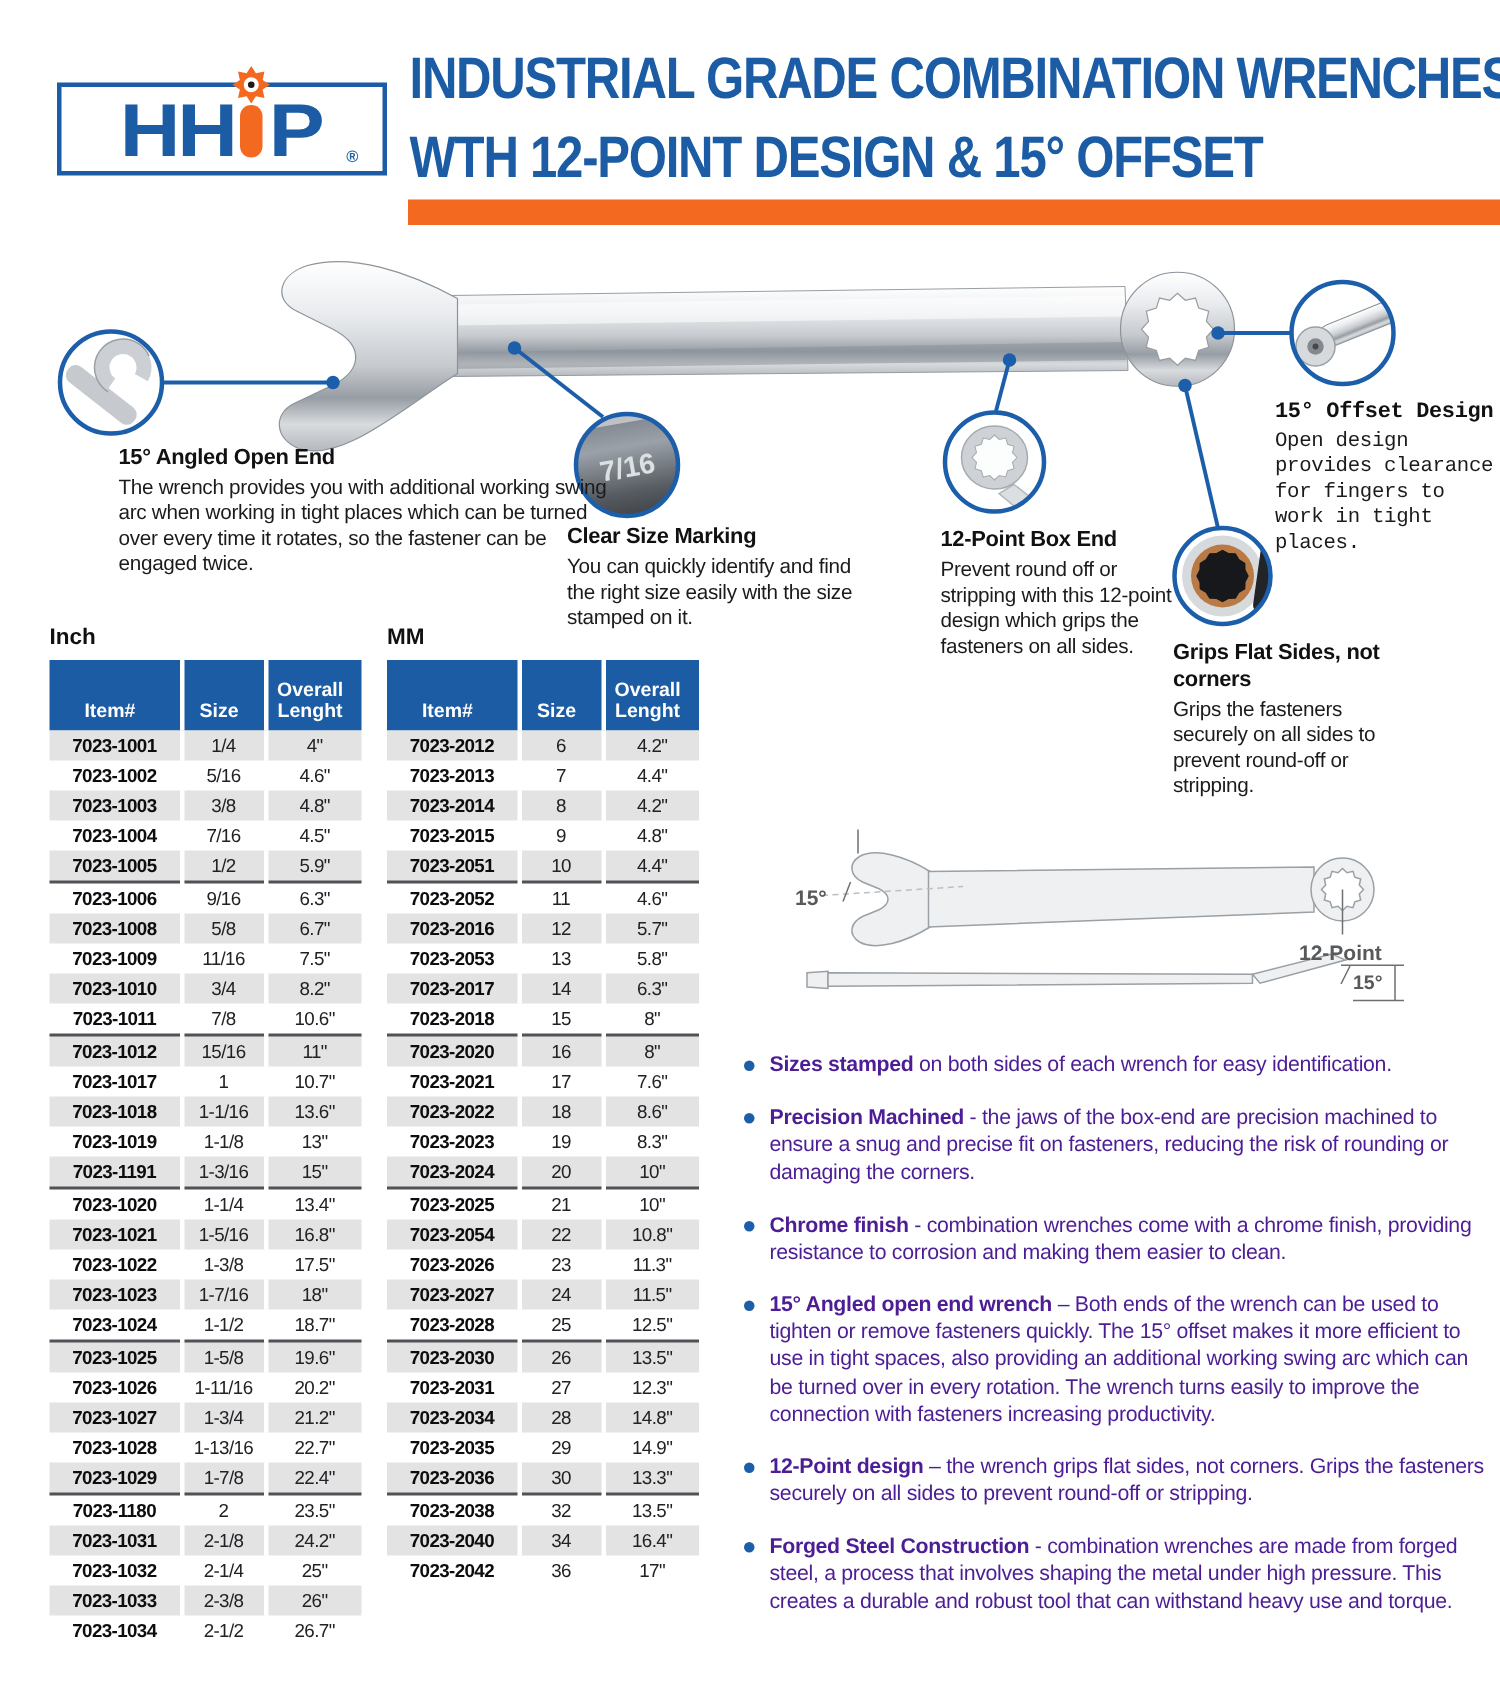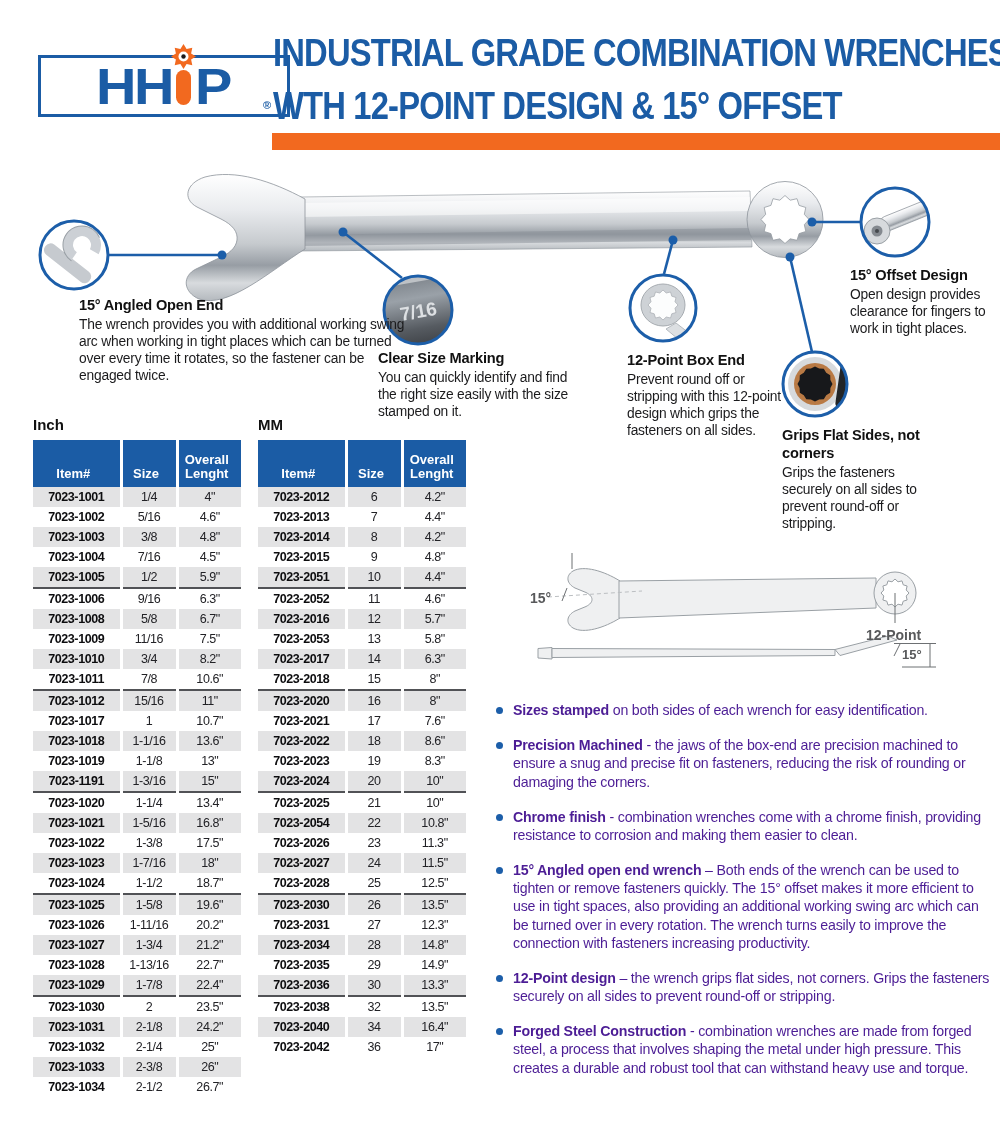--- a/index.html
+++ b/index.html
@@ -1,40 +1,40 @@
 <!DOCTYPE html>
 <html><head>
 <meta charset="utf-8">
 <style>
   html,body{margin:0;padding:0;background:#fff;}
   .sheet{position:relative;width:1000px;height:1134px;background:#fff;overflow:hidden;
          font-family:"Liberation Sans",sans-serif;color:#1c1c1e;}
   
-  .logo-box{position:absolute;left:38px;top:55px;width:252px;height:62px;
+  .logo-box{position:absolute;left:38px;top:55px;width:220px;height:62px;
             border:3px solid #1B5CA5;display:flex;align-items:flex-end;justify-content:center;
             padding-bottom:8px;box-sizing:border-box;}
   .logo-letter{font-size:50px;line-height:.76;font-weight:bold;color:#1B5CA5;
                letter-spacing:-2px;display:inline-block;transform:scaleX(1.12);transform-origin:bottom center;}
   .logo-i{position:relative;display:inline-block;width:15px;height:35px;background:#F2691F;
           border-radius:8px;margin:0 6px 1px 8px;}
   .logo-gear{position:absolute;left:-6px;top:-27px;}
   .reg-mark{position:absolute;right:16px;bottom:3px;font-size:11px;font-weight:bold;color:#1B5CA5;}
   .title-line{position:absolute;left:273px;white-space:nowrap;font-weight:bold;color:#1B5CA5;
               font-size:39px;line-height:1;letter-spacing:-1px;transform:scaleX(0.84);transform-origin:left center;}
   .t1{top:33px;} .t2{top:86px;}
   .accent-bar{position:absolute;left:272px;top:133px;width:728px;height:17px;background:#F2691F;}
   
   .photo-svg{position:absolute;left:0;top:155px;width:1000px;height:300px;}
   
   .callout{position:absolute;font-size:13.8px;line-height:1.24;letter-spacing:-0.2px;color:#1b1b1d;}
   .callout h4{margin:0 0 2px 0;font-size:14.6px;letter-spacing:-0.2px;color:#111;}
   .co1{left:35px;top:296px;width:334px;margin-left:44px;}
   .co2{left:378px;top:349px;width:208px;}
   .co3{left:627px;top:351px;width:170px;}
-  .co4{left:850px;top:266px;width:150px;}
+  .co4{left:850px;top:266px;width:150px;font-family:Liberation Mono, monospace;}
   .co5{left:782px;top:426px;width:162px;}
   
   .tbl-label{position:absolute;font-size:15px;font-weight:bold;color:#111;}
   .lab-inch{left:33px;top:416px;} .lab-mm{left:258px;top:416px;}
   .spec-table{position:absolute;top:440px;border-collapse:collapse;table-layout:fixed;}
   .ti{left:33px;} .tm{left:258px;}
   .spec-table th{background:#1B5CA5;color:#fff;font-size:13px;font-weight:bold;height:42px;
                  vertical-align:bottom;padding:0 8px 5px 2px;line-height:1.12;text-align:center;}
   .spec-table th,.spec-table td{border-right:3px solid #fff;}
   .spec-table th:last-child,.spec-table td:last-child{border-right:none;}
@@ -342,21 +342,21 @@
           <td class="item">7023-1028</td>
           <td>1-13/16</td>
           <td>22.7"</td>
         </tr>
         <tr class="divider">
           <td class="item">7023-1029</td>
           <td>1-7/8</td>
           <td>22.4"</td>
         </tr>
         <tr>
-          <td class="item">7023-1030</td>
+          <td class="item">7023-1180</td>
           <td>2</td>
           <td>23.5"</td>
         </tr>
         <tr>
           <td class="item">7023-1031</td>
           <td>2-1/8</td>
           <td>24.2"</td>
         </tr>
         <tr>
           <td class="item">7023-1032</td>

